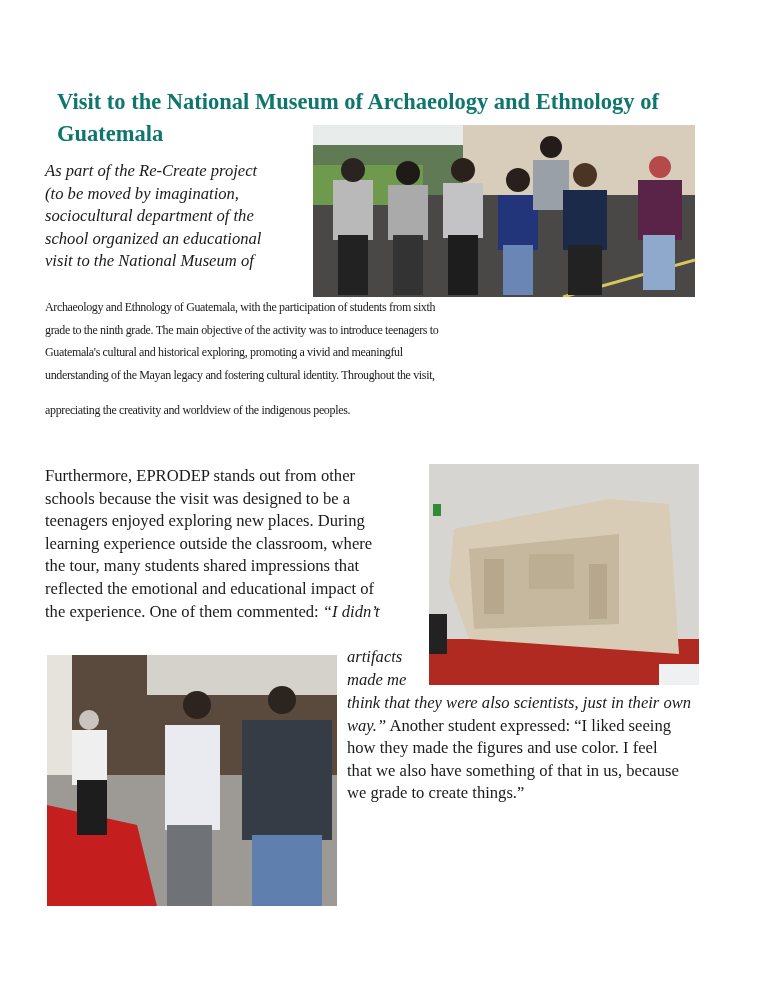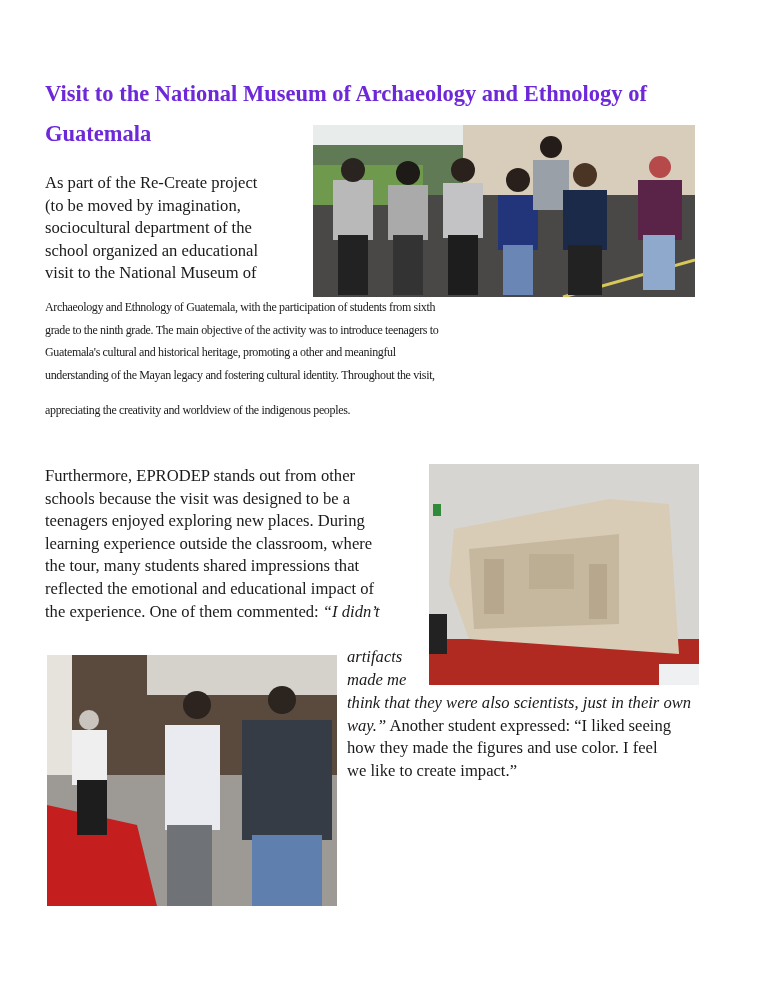--- a/index.html
+++ b/index.html
@@ -1,19 +1,19 @@
 <!DOCTYPE html>
 <html><head>
 <meta charset="utf-8">
 <style>
   html, body { margin: 0; padding: 0; background: #ffffff; }
   body { width: 768px; height: 994px; position: relative; overflow: hidden;
          font-family: "Liberation Serif", "DejaVu Serif", serif; color: #1a1a1a; }
   .title { position: absolute; left: 45px; top: 74px; width: 680px;
-           font-size: 22.5px; line-height: 40px; font-weight: bold; color: #6d28d9; margin: 0; }
+           font-size: 22.5px; line-height: 32px; font-weight: bold; color: #0f766e; margin: 12px; }
   .p { position: absolute; font-size: 16.6px; line-height: 22.6px; margin: 0; }
   .photo { position: absolute; overflow: hidden; }
   .photo svg { display: block; width: 100%; height: 100%; }
   em { font-style: italic; }
 </style>
 </head>
 <body>
 
 <h1 class="title">Visit to the National Museum of Archaeology and Ethnology of Guatemala</h1>
 
@@ -44,32 +44,32 @@
       <rect x="250" y="65" width="44" height="60" fill="#1c2a4a"></rect>
         <rect x="255" y="120" width="34" height="50" fill="#222"></rect>
         <circle cx="272" cy="50" r="12" fill="#4a3525"></circle>
       <rect x="325" y="55" width="44" height="60" fill="#5a2448"></rect>
         <rect x="330" y="110" width="32" height="55" fill="#8fa9cc"></rect>
         <circle cx="347" cy="42" r="11" fill="#b64a4a"></circle>
     </g>
   </svg>
 </div>
 
-<div class="p" style="left:45px; top:172px; width:260px;">
+<div class="p" style="left:45px; top:160px; width:260px;font-style:italic;">
   <div>As part of the Re-Create project</div>
   <div>(to be moved by imagination,</div>
   <div>sociocultural department of the</div>
   <div>school organized an educational</div>
   <div>visit to the National Museum of</div>
 </div>
 
 <div class="p" style="left:45px; top:296px; width:690px; font-size:12px; letter-spacing:-0.35px;">
   <div>Archaeology and Ethnology of Guatemala, with the participation of students from sixth</div>
   <div>grade to the ninth grade. The main objective of the activity was to introduce teenagers to</div>
-  <div>Guatemala's cultural and historical heritage, promoting a other and meaningful</div>
+  <div>Guatemala's cultural and historical exploring, promoting a vivid and meaningful</div>
   <div>understanding of the Mayan legacy and fostering cultural identity. Throughout the visit,</div>
   <div style="margin-top:13px;">appreciating the creativity and worldview of the indigenous peoples.</div>
 </div>
 
 <div class="photo" style="left:429px; top:464px; width:270px; height:221px;">
   <svg viewBox="0 0 270 221" preserveAspectRatio="none">
     <rect width="270" height="221" fill="#d7d5d2"></rect>
     <rect x="0" y="175" width="270" height="46" fill="#b02a22"></rect>
     <polygon points="25,65 180,35 240,40 250,190 40,175 20,120" fill="#d8ccb6"></polygon>
     <polygon points="40,85 190,70 190,160 45,165" fill="#c6b89e"></polygon>
@@ -114,14 +114,15 @@
 
 <div class="p" style="left:347px; top:646px; width:100px;">
   <div><em>artifacts</em></div>
   <div><em>made me</em></div>
 </div>
 
 <div class="p" style="left:347px; top:692px; width:390px;">
   <div><em>think that they were also scientists, just in their own</em></div>
   <div><em>way.”</em><span> Another student expressed: “I liked seeing</span></div>
   <div>how they made the figures and use color. I feel</div>
-  <div>we like to create impact.”</div>
+  <div>that we also have something of that in us, because</div>
+  <div>we grade to create things.”</div>
 </div>
 
 </body></html>

